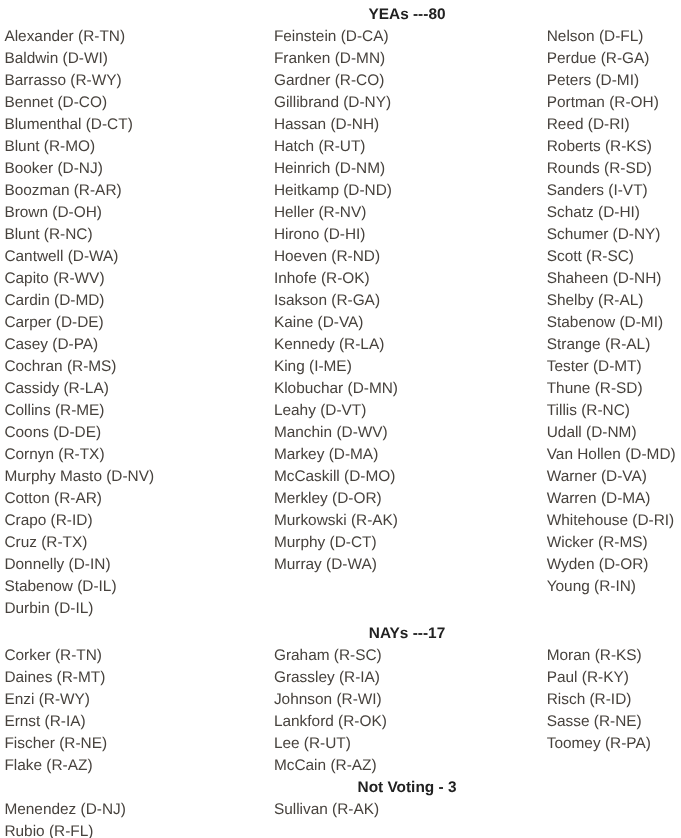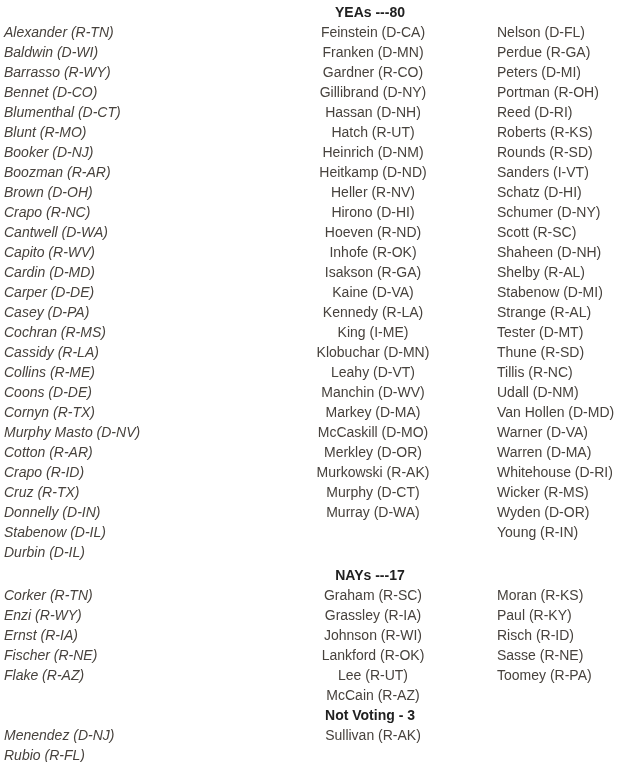--- a/index.html
+++ b/index.html
@@ -28,22 +28,22 @@
     font-weight: bold;
     color: var(--header-color, #212121);
     letter-spacing: 0;
   }
   .cols {
     display: flex;
     padding-left: 4px;
     width: 736px;
   }
   .col { display: block; }
-  .col-1 { width: 245px; font-style: italic; }
-  .col-2 { width: 248px; text-align: center; }
+  .col-1 { width: 245px; }
+  .col-2 { width: 248px; }
   .col-3 { flex: 1; }
   .name {
     height: 20px;
     white-space: nowrap;
   }
 </style>
 </head>
 <body style="background: rgb(255, 255, 255);">
 
 <div class="page">
@@ -54,21 +54,21 @@
       <div class="col col-1">
           <div class="name">Alexander (R-TN)</div>
           <div class="name">Baldwin (D-WI)</div>
           <div class="name">Barrasso (R-WY)</div>
           <div class="name">Bennet (D-CO)</div>
           <div class="name">Blumenthal (D-CT)</div>
           <div class="name">Blunt (R-MO)</div>
           <div class="name">Booker (D-NJ)</div>
           <div class="name">Boozman (R-AR)</div>
           <div class="name">Brown (D-OH)</div>
-          <div class="name">Crapo (R-NC)</div>
+          <div class="name">Blunt (R-NC)</div>
           <div class="name">Cantwell (D-WA)</div>
           <div class="name">Capito (R-WV)</div>
           <div class="name">Cardin (D-MD)</div>
           <div class="name">Carper (D-DE)</div>
           <div class="name">Casey (D-PA)</div>
           <div class="name">Cochran (R-MS)</div>
           <div class="name">Cassidy (R-LA)</div>
           <div class="name">Collins (R-ME)</div>
           <div class="name">Coons (D-DE)</div>
           <div class="name">Cornyn (R-TX)</div>
@@ -136,20 +136,21 @@
           <div class="name">Young (R-IN)</div>
         </div>
     </div>
   </div>
 
   <div class="section gap-3">
     <div class="section-title">NAYs ---17</div>
     <div class="cols">
       <div class="col col-1">
           <div class="name">Corker (R-TN)</div>
+          <div class="name">Daines (R-MT)</div>
           <div class="name">Enzi (R-WY)</div>
           <div class="name">Ernst (R-IA)</div>
           <div class="name">Fischer (R-NE)</div>
           <div class="name">Flake (R-AZ)</div>
         </div>
       <div class="col col-2">
           <div class="name">Graham (R-SC)</div>
           <div class="name">Grassley (R-IA)</div>
           <div class="name">Johnson (R-WI)</div>
           <div class="name">Lankford (R-OK)</div>

